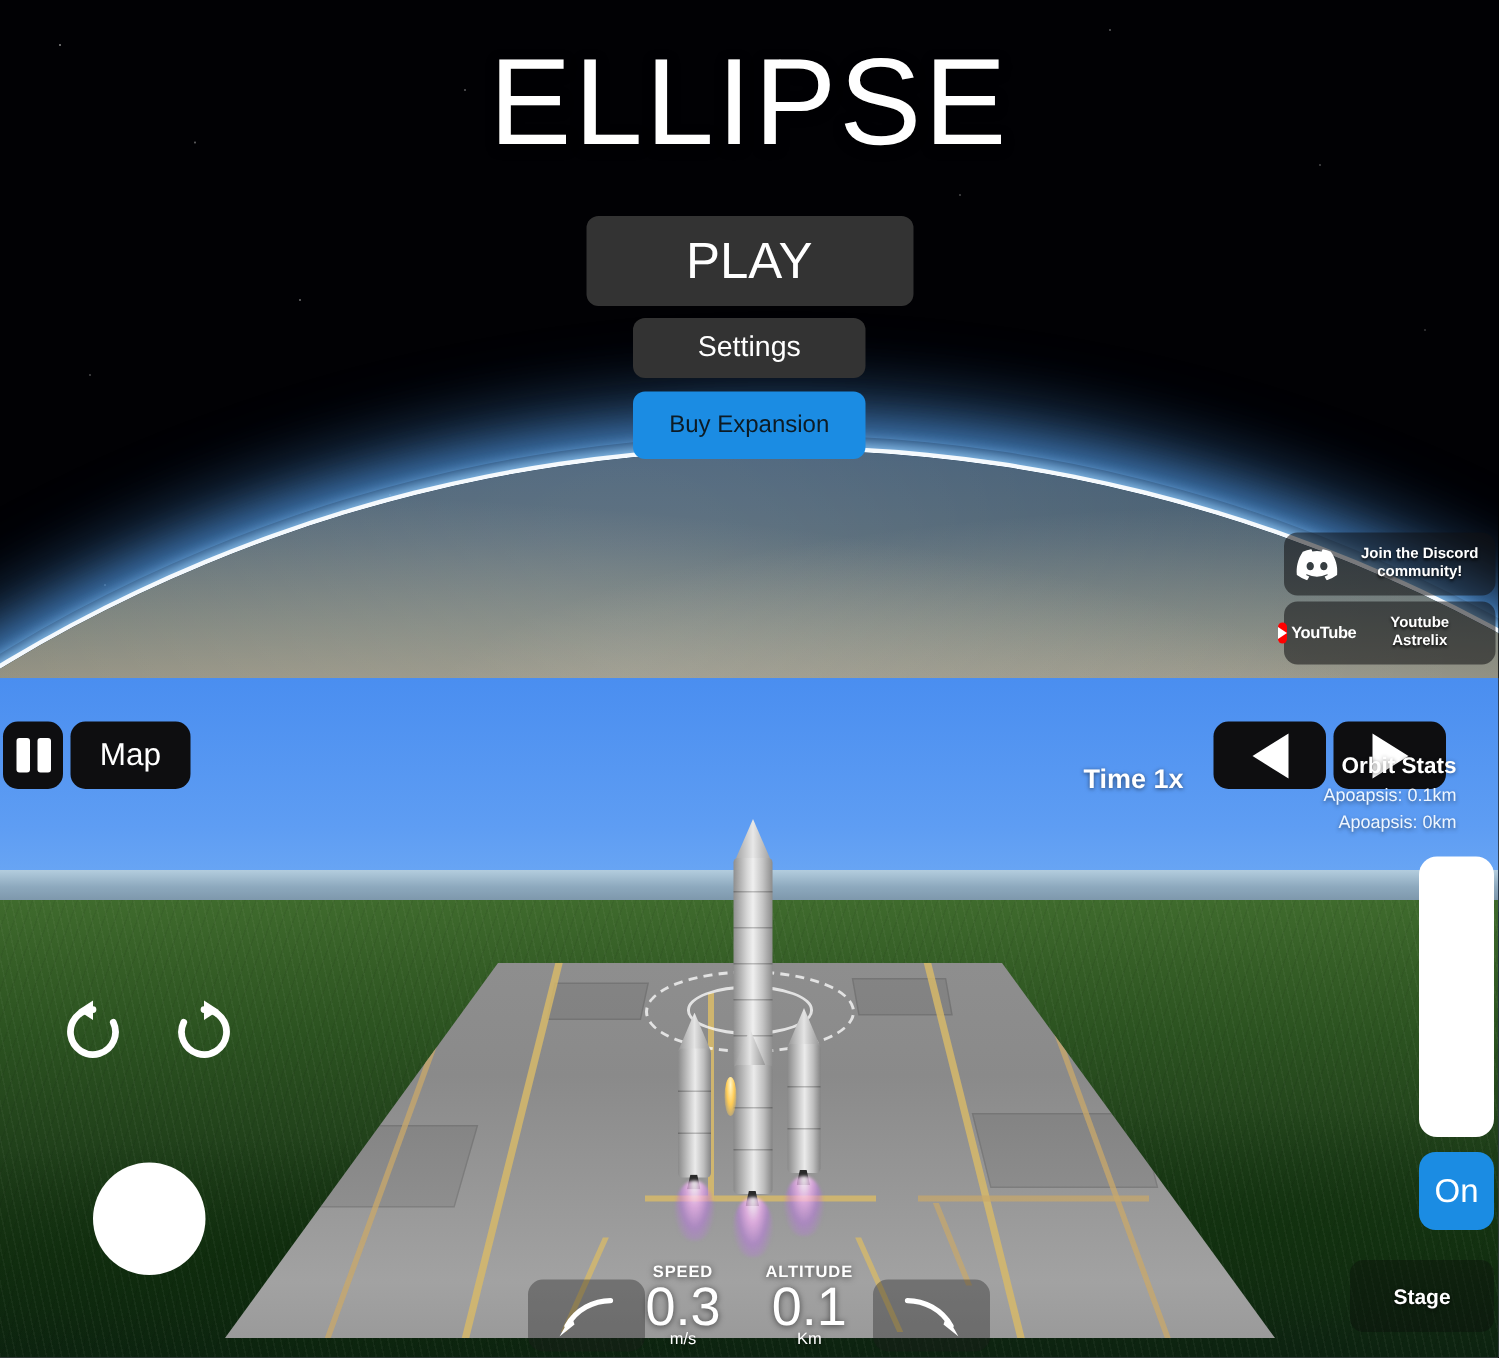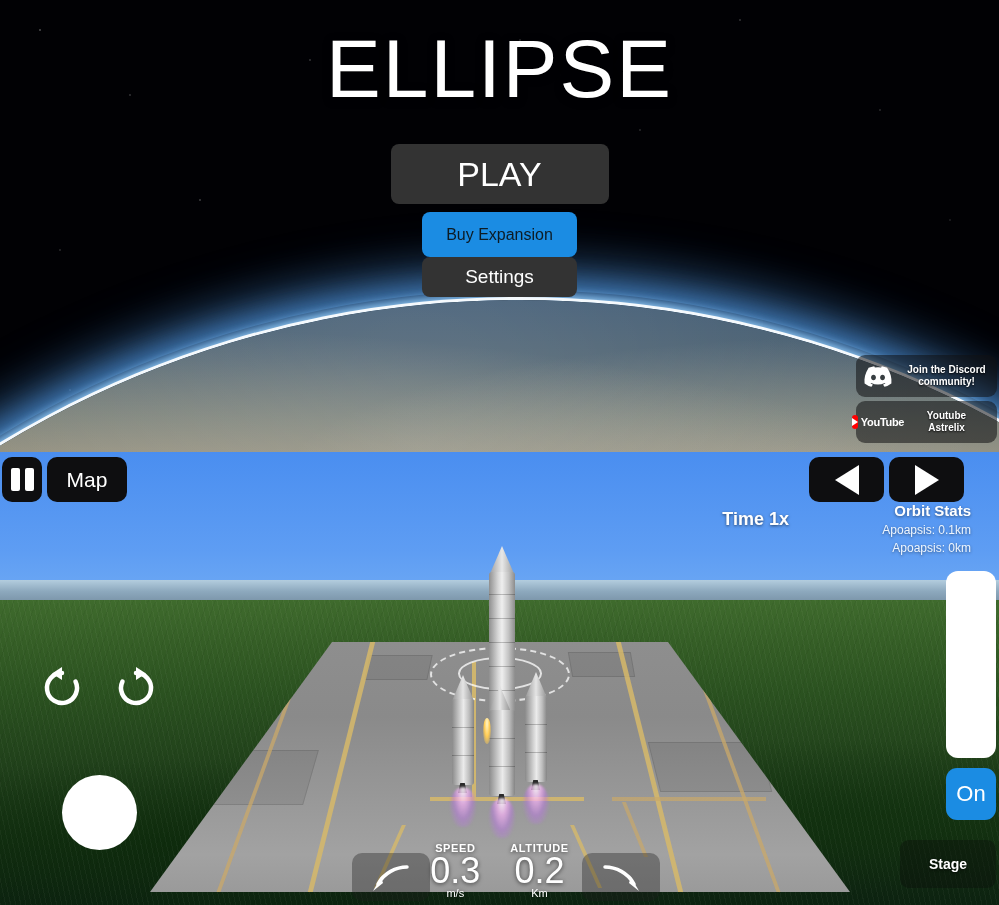--- a/index.html
+++ b/index.html
@@ -196,21 +196,21 @@
     background: radial-gradient(ellipse at 50% 20%, #fff6c8 0%, #ffcc55 45%, rgba(255,150,40,0) 90%);
     border-radius: 50%;
     filter: blur(.5px);
   }
 
   
   .hud { position: absolute; }
   .hud-btn {
     background: #0e0e10; border-radius: 10px; border: none;
     color: #fff; font-family: "Liberation Sans", sans-serif;
-    display: flex; align-items: center; justify-content: center; cursor: pointer;
+    display: flex; align-items: center; justify-content: center; cursor: pointer; margin-top: 24px;
   }
   #btn-pause { left: 2px; top: 5px; width: 40px; height: 45px; }
   .pause-glyph { display: flex; gap: 5px; }
   .pause-glyph span { display: block; width: 9px; height: 23px; background: #fff; border-radius: 2px; }
   #btn-map { left: 47px; top: 5px; width: 80px; height: 45px; font-size: 21px; }
 
   #time-label {
     right: 210px; top: 17px; color: #fff; font-size: 18px; font-weight: bold;
     text-shadow: 0 1px 3px rgba(0,0,0,.55);
     margin-top: 40px;
@@ -278,22 +278,22 @@
 
   <div id="menu">
     <div class="stars"></div>
     <div class="earth-glow"></div>
     <div class="earth"></div>
 
     <div id="menu-title">ELLIPSE</div>
 
     <div id="menu-buttons">
       <button class="mbtn mbtn-play">PLAY</button>
+      <button class="mbtn mbtn-settings">Settings</button>
       <button class="mbtn mbtn-buy">Buy Expansion</button>
-      <button class="mbtn mbtn-settings">Settings</button>
     </div>
 
     <div id="social">
       <div class="social-btn">
         <div class="social-ico">
           <svg width="28" height="21" viewBox="0 0 71 55" aria-hidden="true">
             <path fill="#ffffff" d="M60.1 4.9A58.5 58.5 0 0 0 45.6.4a.2.2 0 0 0-.2.1c-.6 1.1-1.3 2.6-1.8 3.7a54 54 0 0 0-16.2 0A37 37 0 0 0 25.6.5a.2.2 0 0 0-.2-.1 58.4 58.4 0 0 0-14.6 4.5.2.2 0 0 0-.1.1C1.6 18.7-1 32.1.3 45.4a.2.2 0 0 0 .1.2 58.8 58.8 0 0 0 17.7 9 .2.2 0 0 0 .2-.1c1.4-1.9 2.6-3.9 3.6-6a.2.2 0 0 0-.1-.3 38.7 38.7 0 0 1-5.5-2.6.2.2 0 0 1 0-.4l1.1-.9a.2.2 0 0 1 .2 0 41.9 41.9 0 0 0 35.6 0 .2.2 0 0 1 .2 0l1.1.9a.2.2 0 0 1 0 .4 36.3 36.3 0 0 1-5.5 2.6.2.2 0 0 0-.1.3c1 2.1 2.3 4.1 3.6 6a.2.2 0 0 0 .2.1 58.6 58.6 0 0 0 17.8-9 .2.2 0 0 0 .1-.2c1.5-15.3-2.6-28.6-10.9-40.4a.2.2 0 0 0-.1-.1zM23.7 37.3c-3.5 0-6.4-3.2-6.4-7.2s2.8-7.2 6.4-7.2c3.6 0 6.5 3.3 6.4 7.2 0 4-2.8 7.2-6.4 7.2zm23.7 0c-3.5 0-6.4-3.2-6.4-7.2s2.8-7.2 6.4-7.2c3.6 0 6.5 3.3 6.4 7.2 0 4-2.8 7.2-6.4 7.2z"></path>
           </svg>
         </div>
         <div class="social-txt">
@@ -436,19 +436,19 @@
     </div>
 
     <div class="hud" id="readouts">
       <div class="readout">
         <div class="ro-label">SPEED</div>
         <div class="ro-value">0.3</div>
         <div class="ro-unit">m/s</div>
       </div>
       <div class="readout">
         <div class="ro-label">ALTITUDE</div>
-        <div class="ro-value">0.2</div>
+        <div class="ro-value">0.1</div>
         <div class="ro-unit">Km</div>
       </div>
     </div>
 
   </div>
 </div>
 
 </body></html>

